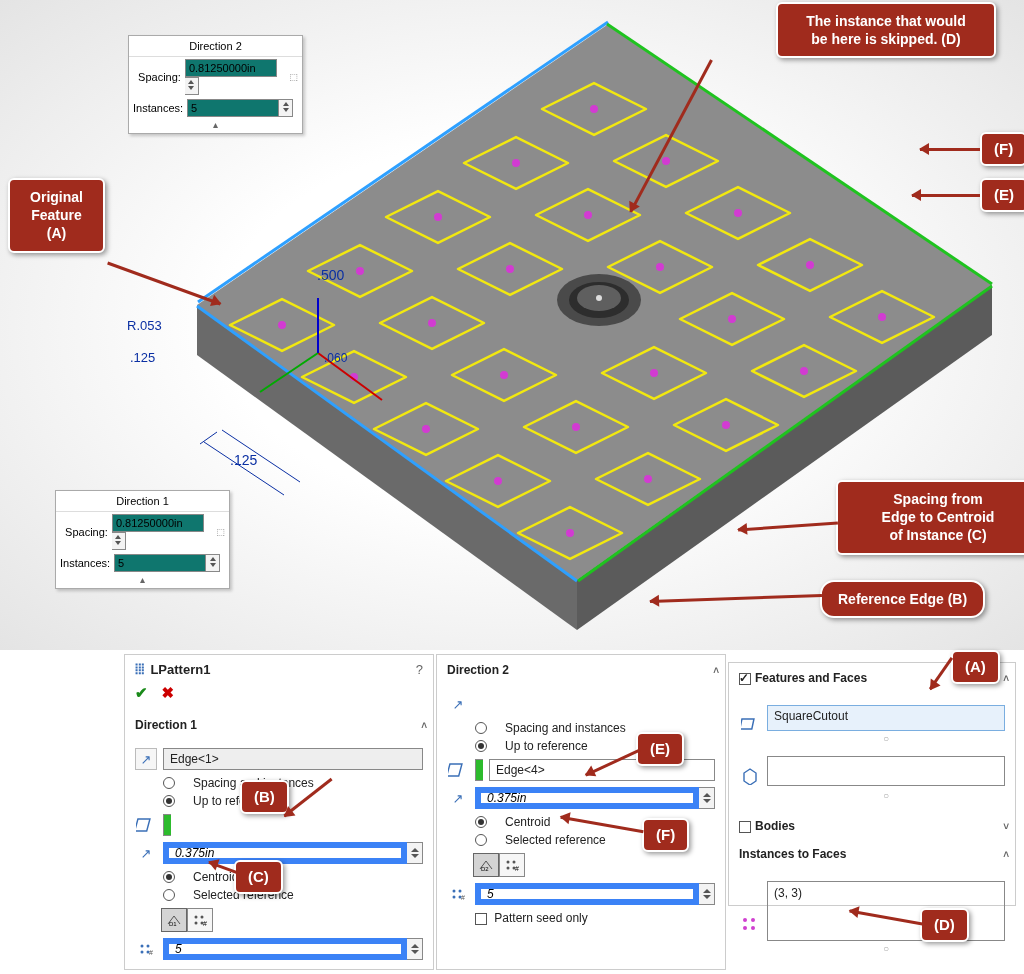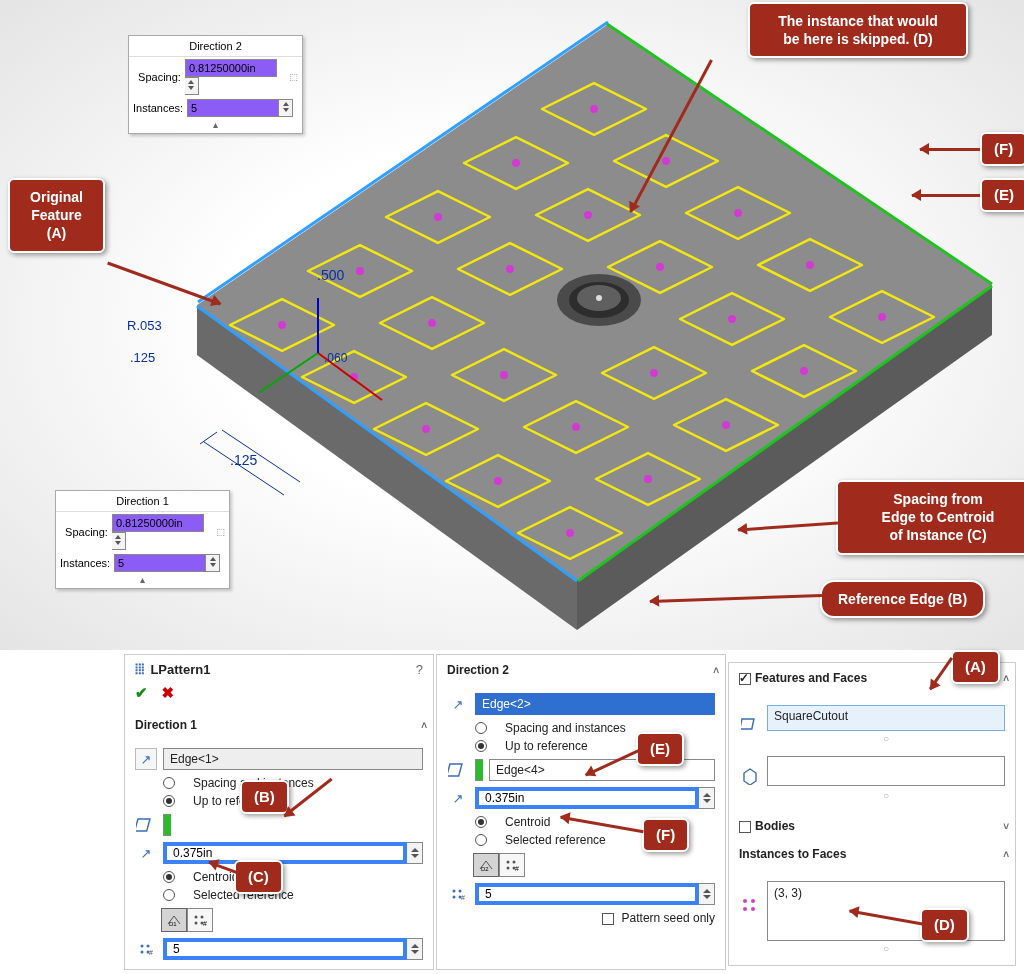--- a/index.html
+++ b/index.html
@@ -36,21 +36,21 @@
   .dim-panel {
     position: absolute;
     background: #fff;
     border: 1px solid #aaa;
     box-shadow: 2px 2px 3px rgba(0,0,0,0.2);
     font-size: 11px;
   }
   .dim-panel .title { text-align:center; padding:4px 8px; border-bottom:1px solid #ddd; }
   .dim-panel .row { display:flex; align-items:center; padding:2px 4px; }
   .dim-panel .lbl { width:54px; text-align:right; padding-right:4px; }
-  .dim-panel input { width:92px; height:18px; font-size:11px; border:1px solid #888; padding:0 3px; background:#8b5cf6; }
+  .dim-panel input { width:92px; height:18px; font-size:11px; border:1px solid #888; padding:0 3px; background:#0f766e; }
   .spinner-wrap { position:relative; }
   .spinner {
     display:inline-block; width:14px; height:18px;
     border:1px solid #888; border-left:none; background:#f3f3f3;
     vertical-align:top;
   }
   .spinner::before, .spinner::after {
     content:""; display:block; width:0; height:0; margin:2px auto;
     border-left:3px solid transparent; border-right:3px solid transparent;
   }
@@ -81,21 +81,21 @@
   .sec-title { font-weight:600; padding:8px 6px 6px 10px; display:flex; justify-content:space-between; align-items:center; }
   .sec-title .chevup { color:#666; font-size:10px; }
   .sec-body { padding:4px 10px; }
   .fieldrow { display:flex; align-items:center; gap:6px; margin:6px 0; }
   .iconbox { width:22px; height:22px; display:flex; align-items:center; justify-content:center; border:1px solid #bbb; background:#f6f6f6; font-size:13px; color:#3a6fb7; }
   .iconbox.flat { border:none; background:none; }
   .sel { flex:1; height:22px; border:1px solid #888; padding:2px 6px; font-size:12px; display:flex; align-items:center; }
   .sel.highlight { background:#2f6fd0; color:#fff; border:1px solid #2f6fd0; }
   .greenbar { width:8px; height:22px; background:#2dbb2d; border:1px solid #888; border-right:none; }
   .numbox { flex:1; display:flex; }
-  .numbox input { flex:1; height:22px; border:4px solid #3b82f6; font-size:12px; padding:0 6px; }
+  .numbox input { flex:1; height:22px; border:6px solid #3b82f6; font-size:12px; padding:0 6px;font-style:italic; }
   .numbox .spin2 { width:16px; border:1px solid #888; border-left:none; background:#f3f3f3; display:flex; flex-direction:column; justify-content:center; }
   .numbox .spin2 span { display:block; width:0;height:0; margin:1px auto; border-left:4px solid transparent; border-right:4px solid transparent; }
   .numbox .spin2 .up { border-bottom:4px solid #555; }
   .numbox .spin2 .dn { border-top:4px solid #555; }
   .radio { display:flex; align-items:center; gap:18px; margin:4px 0 4px 28px; font-size:12px; }
   .radio .dot { width:12px; height:12px; border-radius:50%; border:1px solid #555; display:inline-block; }
   .radio .dot.on::after { content:""; display:block; width:6px; height:6px; border-radius:50%; background:#333; margin:2px; }
   .togglebtns { display:flex; gap:0; margin:6px 0 6px 26px; }
   .togglebtns .tb { width:26px; height:24px; border:1px solid #888; background:#f6f6f6; display:flex; align-items:center; justify-content:center; font-size:11px; }
   .togglebtns .tb.active { background:#d4d4d4; border-color:#666; }
@@ -252,21 +252,21 @@
       <span class="spinner-wrap"><input value="5" style=""><span class="spinner"></span></span>
     </div>
     <div class="chev">▴</div>
   </div>
 
   <div class="callout" style="left:8px; top:178px; width:97px; white-space:pre-line;">Original
 Feature
 (A)</div>
   <div class="pointer-line" style="left:104px; top:282px; width:120px; transform:rotate(20deg);"></div>
 
-  <div class="callout" style="left:748px; top:2px; width:220px; white-space:pre-line;">The instance that would
+  <div class="callout" style="left:776px; top:2px; width:220px; white-space:pre-line;">The instance that would
 be here is skipped. (D)</div>
   <div class="pointer-vert" style="left:710px; top:60px; height:172px; transform:rotate(28deg); transform-origin:top;"></div>
 
   <div class="callout small" style="left:980px; top:132px;">(F)</div>
   <div class="pointer-line rev" style="left:920px; top:148px; width:60px;"></div>
 
   <div class="callout small" style="left:980px; top:178px;">(E)</div>
   <div class="pointer-line rev" style="left:912px; top:194px; width:68px;"></div>
 
   <div class="callout" style="left:836px; top:480px; width:204px; white-space:pre-line;">Spacing from
@@ -371,21 +371,20 @@
   </div>
 
   <div class="p-col" style="left:436px; top:4px; width:290px; height:316px;">
     <div class="sec-title">
         <span>Direction 2</span>
         <span class="chevup">˄</span>
       </div>
     <div class="sec-body">
       <div class="fieldrow">
         <span class="iconbox flat">↗</span>
-        <span class="sel highlight">Edge&lt;2&gt;</span>
       </div>
       <div class="radio">
           <span class="dot"></span>
           <span>Spacing and instances</span>
         </div>
       <div class="radio">
           <span class="dot on"></span>
           <span>Up to reference</span>
         </div>
       <div class="fieldrow">
@@ -443,28 +442,28 @@
             </svg>
           </span>
         <div class="numbox">
           <input value="5" style="">
           <div class="spin2">
               <span class="up"></span>
               <span class="dn"></span>
             </div>
         </div>
       </div>
-      <div style="margin:6px 0 0 28px;text-align:right;">
+      <div style="margin:6px 0 0 28px;">
         <span class="check"></span>
         <span>Pattern seed only</span>
       </div>
     </div>
   </div>
 
-  <div class="p-col" style="left:728px; top:12px; width:288px; height:304px;">
+  <div class="p-col" style="left:728px; top:12px; width:288px; height:244px;">
     <div class="sec-title">
       <span><span class="check on"></span><span>Features and Faces</span></span>
       <span class="chevup">˄</span>
     </div>
     <div class="sec-body">
       <div class="fieldrow">
         <span class="iconbox flat">
             <svg width="18" height="18">
               <rect x="2" y="5" width="12" height="10" fill="none" stroke="#3a6fb7" stroke-width="1.5" transform="skewX(-12)"></rect>
             </svg>
@@ -488,21 +487,21 @@
     </div>
     <div class="sec-title">
       <span><span class="check"></span><span>Bodies</span></span>
       <span class="chevup">˅</span>
     </div>
     <div class="sec-title">
       <span>Instances to Faces</span>
       <span class="chevup">˄</span>
     </div>
     <div class="sec-body">
-      <div class="fieldrow" style="align-items:flex-start;">
+      <div class="fieldrow" style="align-items:center;">
         <span class="iconbox flat" style="margin-top:18px;">
             <svg width="18" height="18">
               <circle cx="4" cy="4" r="2" fill="#d040d0"></circle>
               <circle cx="12" cy="4" r="2" fill="#d040d0"></circle>
               <circle cx="4" cy="12" r="2" fill="#d040d0"></circle>
               <circle cx="12" cy="12" r="2" fill="#d040d0"></circle>
             </svg>
           </span>
         <div style="flex:1">
           <div class="skipbox">(3, 3)</div>

